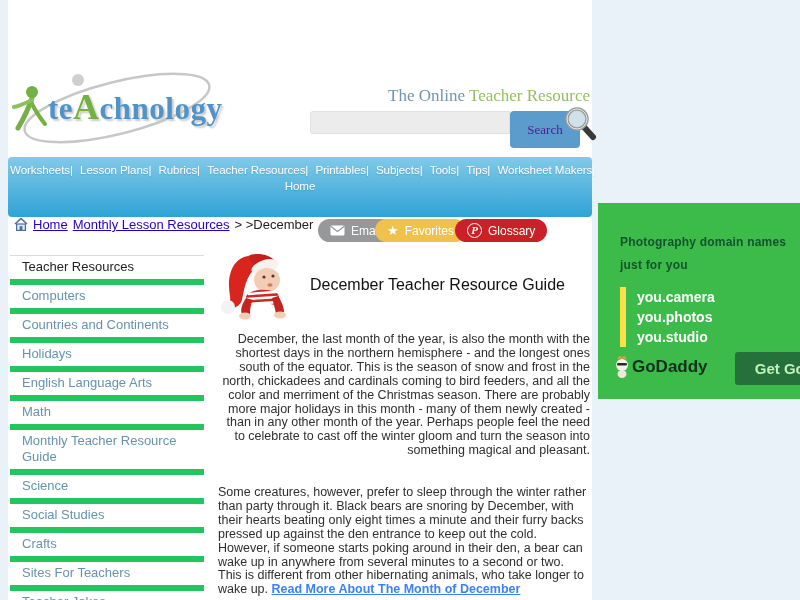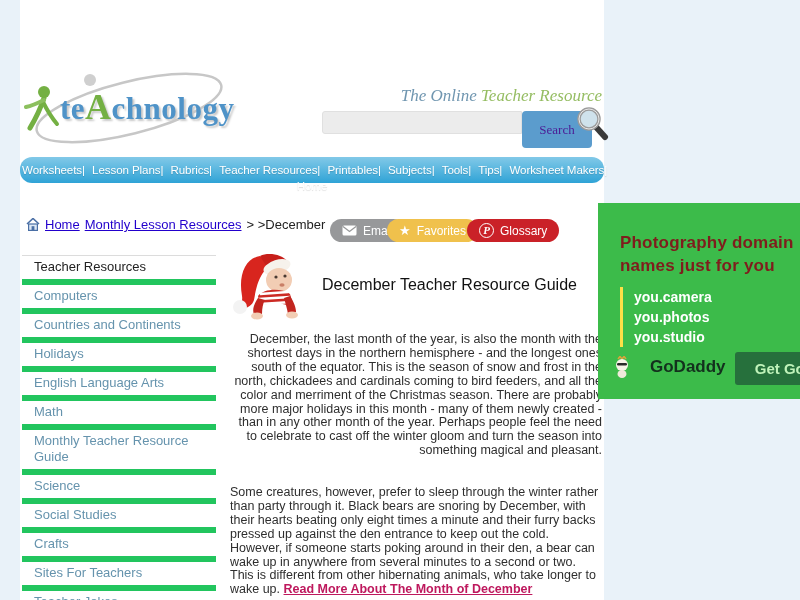--- a/index.html
+++ b/index.html
@@ -1,37 +1,37 @@
 <!DOCTYPE html>
 <html><head>
 <meta charset="utf-8">
 <style>
   * { margin:0; padding:0; box-sizing:border-box; }
   html,body { width:800px; height:600px; overflow:hidden; }
   body { position:relative; background:#e9f2f9; font-family:"Liberation Sans", sans-serif; }
 
-  .content-col { position:absolute; left:8px; top:0; width:584px; height:600px; background:#ffffff;margin-left:12px; }
+  .content-col { position:absolute; left:8px; top:0; width:584px; height:600px; background:#ffffff; }
 
   
   .logo-block { position:absolute; left:4px; top:66px; width:210px; height:78px; cursor:pointer; }
   .logo-svg { position:absolute; left:0; top:0; }
   .logo-text { position:absolute; left:36px; top:20px; font-family:"Liberation Serif", serif; font-size:31px; font-weight:bold; color:#4f93c8; text-shadow:2px 2px 2px #c9c9c9; letter-spacing:0.5px; }
   .logo-text .accent { color:#74b043; font-size:36px; }
 
-  .tagline { position:absolute; right:2px; top:86px; font-family:"Liberation Serif", serif; font-style:italic; font-size:17px; }
+  .tagline { position:absolute; right:2px; top:86px; font-family:"Liberation Serif", serif; font-size:17px; }
   .tagline .t1 { color:#7096b0; }
   .tagline .t2 { color:#95bd62; }
 
   .search-row { position:absolute; left:302px; top:111px; height:23px; }
   .search-input { position:absolute; left:0; top:0; width:200px; height:23px; background:#ececec; border:1px solid #e0e0e0; border-radius:3px 0 0 3px; outline:none; padding:0 6px; font-size:12px; color:#444; }
   .search-btn { position:absolute; left:200px; top:0; width:70px; height:37px; background:#5b9ccd; border:none; border-radius:4px; color:#4c1d95; font-size:13px; font-family:"Liberation Serif", serif; cursor:pointer; }
   .search-mag { position:absolute; left:252px; top:-6px; }
 
   
-  .nav-bar { position:absolute; left:0; top:157px; width:584px; height:26px; border-radius:12px; background:linear-gradient(#82c9e8, #2fa3d6); color:#fff; text-align:center; padding-top:5px; text-shadow:0 1px 1px rgba(0,0,0,0.15); }
+  .nav-bar { position:absolute; left:0; top:157px; width:584px; height:60px; border-radius:4px; background:linear-gradient(#82c9e8, #2fa3d6); color:#fff; text-align:center; padding-top:5px; text-shadow:0 1px 1px rgba(0,0,0,0.15); }
   .nav-line { font-size:11.6px; letter-spacing:-0.1px; white-space:nowrap; line-height:16px; }
   .nav-line a { color:#fff; text-decoration:none; margin:0 2px; cursor:pointer; }
 
   
   .breadcrumb { position:absolute; left:6px; top:217px; font-size:13px; color:#222; display:flex; align-items:center; gap:5px; white-space:nowrap; }
   .breadcrumb a { color:#2200cc; text-decoration:underline; cursor:pointer; }
   .crumb-house { display:inline-block; }
 
   .pill { position:absolute; top:219px; height:23px; border-radius:12px; color:#fff; font-size:12px; display:flex; align-items:center; gap:6px; padding:0 12px; cursor:pointer; }
   .pill-email { left:310px; background:#97989a; }
@@ -45,28 +45,28 @@
   .sidebar li { padding:3px 2px 4px 12px; border-bottom:6px solid #22c55e; font-size:13px; line-height:16px; color:#6593ad; cursor:pointer; }
   .sidebar li.current { color:#222222; cursor:default; }
 
   
   .article { position:absolute; left:210px; top:248px; width:372px; }
   .baby-img { position:absolute; left:0; top:2px; }
   .article-title { position:absolute; left:92px; top:28px; width:290px; font-size:16px; font-weight:normal; color:#111; }
   .para { position:absolute; width:372px; font-size:12.5px; line-height:13.9px; color:#2e2e2e; }
   .p1 { top:85px;text-align:right; }
   .p2 { top:238px; }
-  .read-more { color:#be185d; font-weight:bold; text-decoration:underline; cursor:pointer; }
+  .read-more { color:#3b82f6; font-weight:bold; text-decoration:underline; cursor:pointer; }
 
   
   .ad { position:absolute; left:598px; top:203px; width:240px; height:196px; background:#3cbb4a; overflow:visible; }
-  .ad-headline { position:absolute; left:22px; top:28px; width:180px; font-size:17px; line-height:23px; font-weight:bold; color:#7f1d1d; letter-spacing:0.2px; }
-  .ad-domains { position:absolute; left:22px; top:84px; border-left:3px solid #fde047; padding-left:11px; list-style:none; }
+  .ad-headline { position:absolute; left:22px; top:28px; width:180px; font-size:12px; line-height:23px; font-weight:bold; color:#14532d; letter-spacing:0.2px; }
+  .ad-domains { position:absolute; left:22px; top:84px; border-left:6px solid #fde047; padding-left:11px; list-style:none; }
   .ad-domains li { font-size:14px; line-height:20px; font-weight:bold; color:#ffffff; }
-  .ad-brand { position:absolute; left:16px; top:153px; display:flex; align-items:center; gap:20px; font-size:17px; font-weight:bold; color:#13301d; cursor:pointer; }
+  .ad-brand { position:absolute; left:16px; top:153px; display:flex; align-items:center; gap:2px; font-size:17px; font-weight:bold; color:#13301d; cursor:pointer; }
   .ad-cta { position:absolute; left:137px; top:149px; width:112px; height:33px; background:#26703c; border:none; border-radius:3px; color:#c0f3ba; font-weight:bold; font-size:15px; cursor:pointer; }
 </style>
 </head>
 <body>
 
 <div class="content-col">
 
   <div class="logo-block">
     <svg class="logo-svg" width="210" height="78" viewBox="0 0 210 78">
       <ellipse cx="105" cy="42" rx="95" ry="26" fill="none" stroke="#c7c7c7" stroke-width="2.5" transform="rotate(-14 105 42)"></ellipse>

